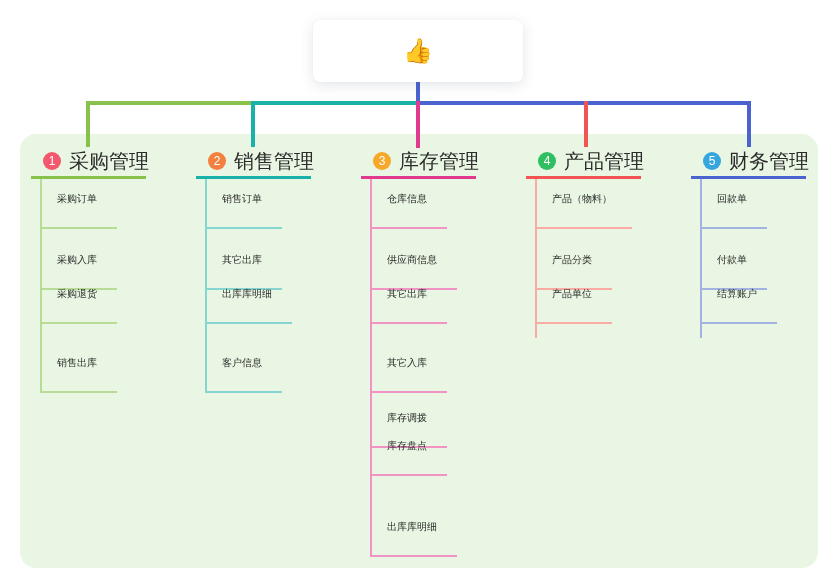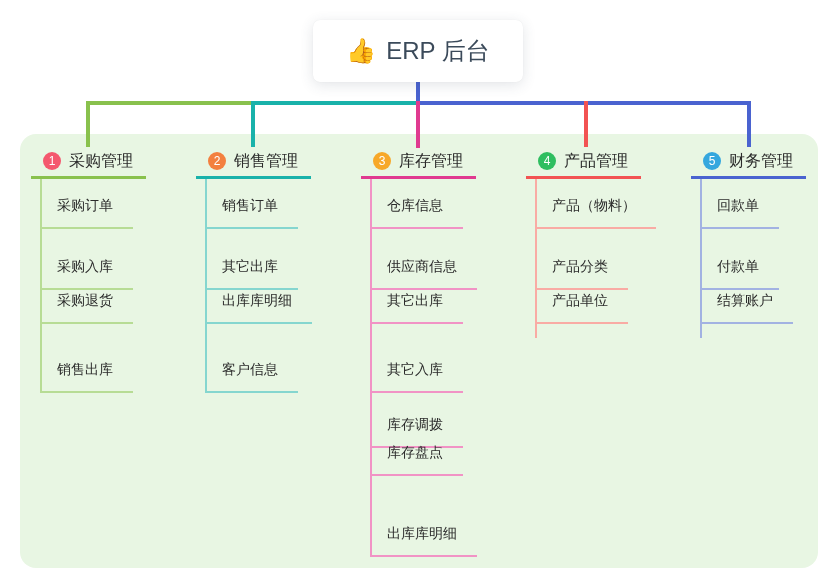--- a/index.html
+++ b/index.html
@@ -42,31 +42,31 @@
   .b5{--c:#4a63d0;--cl:#a2b2e2;--badge:#35a7de;left:691px}
   .head{
     position:absolute;left:0;top:146px;width:115px;height:33px;
     box-sizing:border-box;border-bottom:3px solid var(--c);
     display:flex;align-items:center;gap:8px;padding-left:12px;
   }
   .badge{
     width:18px;height:18px;border-radius:50%;background:var(--badge);
     color:#fff;font-size:12px;line-height:18px;text-align:center;flex:0 0 auto;
   }
-  .head .lbl{font-size:16px;color:#2b2b2b;white-space:nowrap}
+  .head .lbl{font-size:20px;color:#2b2b2b;white-space:nowrap}
   .vline{position:absolute;left:9px;top:179px;width:2px;background:var(--cl)}
   .b1 .vline,.b2 .vline{height:214px}
   .b3 .vline{height:378px}
   .b4 .vline,.b5 .vline{height:159px}
   .child{
     position:absolute;left:9px;height:37px;box-sizing:border-box;
-    display:flex;align-items:center;
+    display:flex;align-items:flex-start;
     padding:0 20px 7px 17px;border-bottom:2px solid var(--cl);
     width:max-content;white-space:nowrap;
-    font-size:14px;color:#2b2b2b;
+    font-size:10px;color:#2b2b2b;
   }
   .r1{top:192px}.r2{top:253px}.r3{top:287px}.r4{top:356px}
   .r5{top:411px}.r6{top:439px}.r7{top:520px}
 </style>
 </head>
 <body>
 
 <div class="panel"></div>
 
 <div class="conn c-root-drop"></div>
@@ -74,21 +74,20 @@
 <div class="conn c-trunk-teal"></div>
 <div class="conn c-trunk-blue"></div>
 <div class="conn c-drop-green"></div>
 <div class="conn c-drop-teal"></div>
 <div class="conn c-drop-magenta"></div>
 <div class="conn c-drop-red"></div>
 <div class="conn c-drop-blue"></div>
 
 <div class="root">
   <span class="emoji">👍</span>
-  <span class="lbl">ERP 后台</span>
 </div>
 
 <div class="branch b1">
   <div class="head">
     <span class="badge">1</span>
     <span class="lbl">采购管理</span>
   </div>
   <div class="vline"></div>
   <div class="child r1">
       <span>采购订单</span>

